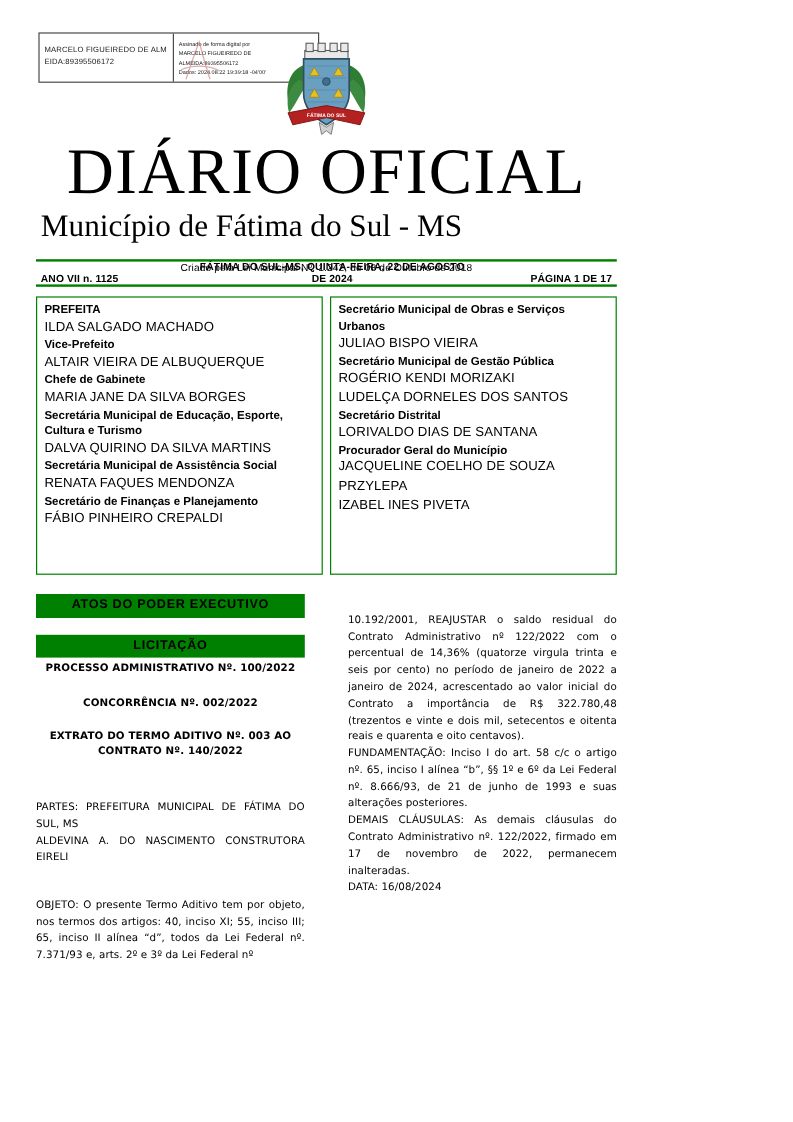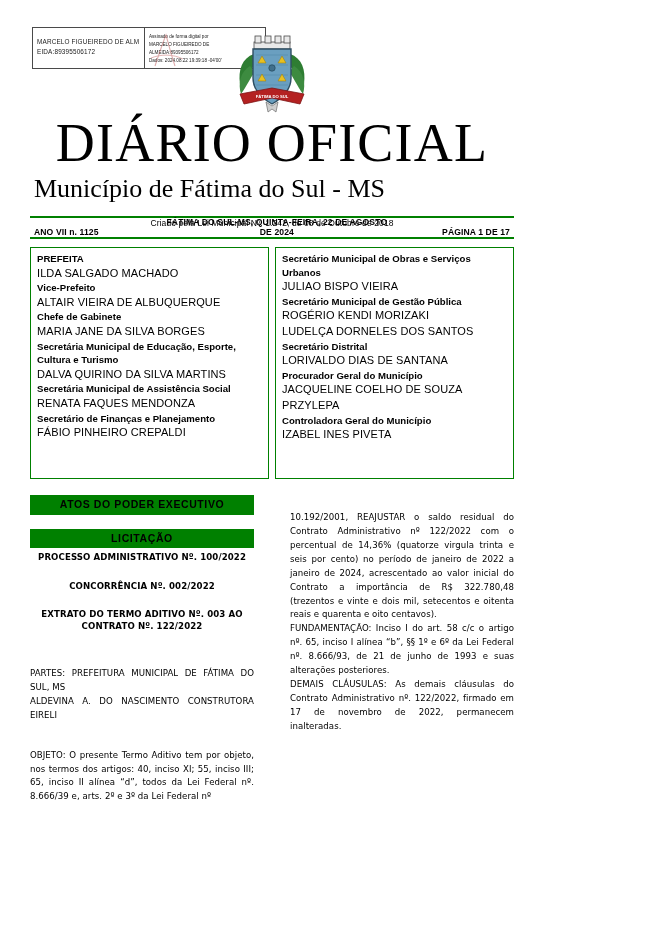--- a/index.html
+++ b/index.html
@@ -286,43 +286,43 @@
     <div class="officials-box">
       <div class="role">Secretário Municipal de Obras e Serviços Urbanos</div>
       <div class="person">JULIAO BISPO VIEIRA</div>
       <div class="role">Secretário Municipal de Gestão Pública</div>
       <div class="person">ROGÉRIO KENDI MORIZAKI</div>
       <div class="person">LUDELÇA DORNELES DOS SANTOS</div>
       <div class="role">Secretário Distrital</div>
       <div class="person">LORIVALDO DIAS DE SANTANA</div>
       <div class="role">Procurador Geral do Município</div>
       <div class="person">JACQUELINE COELHO DE SOUZA PRZYLEPA</div>
-      <div class="role">Controladora Geral do Município</div>
       <div class="person">IZABEL INES PIVETA</div>
     </div>
   </div>
 
   <div class="columns">
 
     <div class="col">
       <div class="banner">ATOS DO PODER EXECUTIVO</div>
       <div class="banner">LICITAÇÃO</div>
 
       <div class="heading">PROCESSO ADMINISTRATIVO Nº. 100/2022</div>
       <div class="heading tight">CONCORRÊNCIA Nº. 002/2022</div>
       <div class="heading tight">
         <div>EXTRATO DO TERMO ADITIVO Nº. 003 AO</div>
-        <div>CONTRATO Nº. 122/2022</div>
+        <div>CONTRATO Nº. 140/2022</div>
       </div>
 
       <div class="para gap-xl">PARTES: PREFEITURA MUNICIPAL DE FÁTIMA DO SUL, MS</div>
       <div class="para">ALDEVINA A. DO NASCIMENTO CONSTRUTORA EIRELI</div>
-      <div class="para gap-lg">OBJETO:        O presente Termo Aditivo tem por objeto, nos termos dos artigos: 40, inciso XI; 55, inciso III; 65, inciso II alínea “d”, todos da Lei Federal nº. 8.666/39 e, arts. 2º e 3º da Lei Federal nº</div>
+      <div class="para gap-lg">OBJETO:        O presente Termo Aditivo tem por objeto, nos termos dos artigos: 40, inciso XI; 55, inciso III; 65, inciso II alínea “d”, todos da Lei Federal nº. 7.371/93 e, arts. 2º e 3º da Lei Federal nº</div>
     </div>
 
     <div class="col">
       <div class="para first">10.192/2001, REAJUSTAR o saldo residual do Contrato Administrativo nº 122/2022 com o percentual de 14,36% (quatorze virgula trinta e seis por cento) no período de janeiro de 2022 a janeiro de 2024, acrescentado ao valor inicial do Contrato a importância de R$ 322.780,48 (trezentos e vinte e dois mil, setecentos e oitenta reais e quarenta e oito centavos).</div>
       <div class="para">FUNDAMENTAÇÃO:      Inciso I do art. 58 c/c o artigo nº. 65, inciso I alínea “b”, §§ 1º e 6º da Lei Federal nº. 8.666/93, de 21 de junho de 1993 e suas alterações posteriores.</div>
       <div class="para">DEMAIS CLÁUSULAS: As demais cláusulas do Contrato Administrativo nº. 122/2022, firmado em 17 de novembro de 2022, permanecem inalteradas.</div>
+      <div class="para">DATA:  16/08/2024</div>
     </div>
   </div>
 
 </div>
 
 </body></html>

